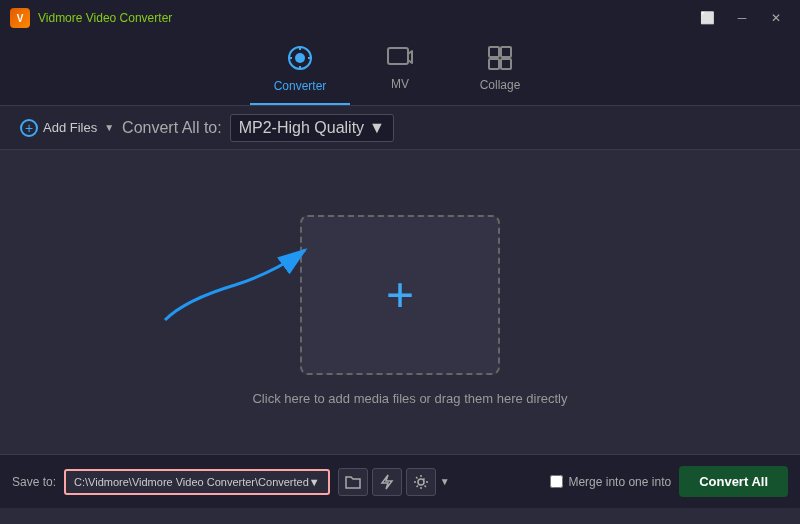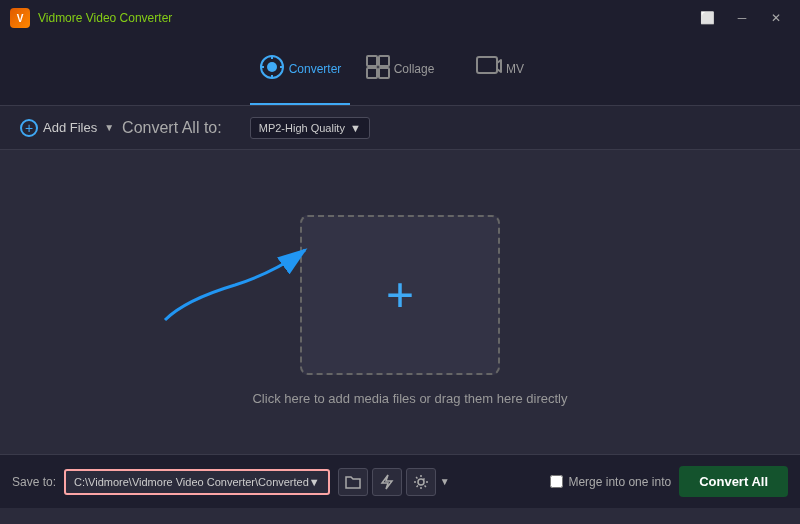--- a/index.html
+++ b/index.html
@@ -68,21 +68,21 @@
       height: 70px;
       display: flex;
       align-items: flex-end;
       justify-content: center;
       gap: 0;
       padding-bottom: 0;
       border-bottom: 1px solid #3a3a4a;
     }
     .nav-tab {
       display: flex;
-      flex-direction: row;
+      flex-direction: column;
       align-items: center;
       justify-content: center;
       width: 100px;
       height: 66px;
       cursor: pointer;
       color: #999;
       font-size: 12px;
       gap: 4px;
       border-bottom: 2px solid transparent;
       padding-bottom: 4px;
@@ -163,26 +163,25 @@
     .convert-all-label {
       color: #aaa;
       font-size: 16px;
     }
     .format-select {
       background: #1a1a2a;
       border: 1px solid #4a4a5a;
       color: #ccc;
       padding: 4px 8px;
       border-radius: 3px;
-      font-size: 11px;
+      font-size: 16px;
       cursor: pointer;
       display: flex;
       align-items: flex-end;
       gap: 5px;
-      margin-left: 20px;
     }
 
     
     .main-content {
       background: #2b2b3b;
       height: calc(524px - 36px - 70px - 44px - 54px);
       display: flex;
       flex-direction: column;
       align-items: center;
       justify-content: center;
@@ -321,37 +320,37 @@
         <line x1="13" y1="2" x2="13" y2="5" stroke="#3fa9f5" stroke-width="2"></line>
         <line x1="13" y1="21" x2="13" y2="24" stroke="#3fa9f5" stroke-width="2"></line>
         <line x1="2" y1="13" x2="5" y2="13" stroke="#3fa9f5" stroke-width="2"></line>
         <line x1="21" y1="13" x2="24" y2="13" stroke="#3fa9f5" stroke-width="2"></line>
       </svg>
     </span>
     <span>Converter</span>
   </div>
   <div class="nav-tab">
     <span class="nav-tab-icon">
+      <svg width="26" height="22" viewBox="0 0 26 22" fill="none">
+        <rect x="1" y="1" width="20" height="16" rx="2" stroke="#888" stroke-width="2"></rect>
+        <path d="M21 7l4-3v12l-4-3V7z" stroke="#888" stroke-width="2" stroke-linejoin="round"></path>
+      </svg>
+    </span>
+    <span>MV</span>
+  </div>
+  <div class="nav-tab">
+    <span class="nav-tab-icon">
       <svg width="24" height="24" viewBox="0 0 24 24" fill="none">
         <rect x="1" y="1" width="10" height="10" rx="1" stroke="#888" stroke-width="2"></rect>
         <rect x="13" y="1" width="10" height="10" rx="1" stroke="#888" stroke-width="2"></rect>
         <rect x="1" y="13" width="10" height="10" rx="1" stroke="#888" stroke-width="2"></rect>
         <rect x="13" y="13" width="10" height="10" rx="1" stroke="#888" stroke-width="2"></rect>
       </svg>
     </span>
     <span>Collage</span>
-  </div>
-  <div class="nav-tab">
-    <span class="nav-tab-icon">
-      <svg width="26" height="22" viewBox="0 0 26 22" fill="none">
-        <rect x="1" y="1" width="20" height="16" rx="2" stroke="#888" stroke-width="2"></rect>
-        <path d="M21 7l4-3v12l-4-3V7z" stroke="#888" stroke-width="2" stroke-linejoin="round"></path>
-      </svg>
-    </span>
-    <span>MV</span>
   </div>
 </div>
 
 <div class="toolbar">
   <button class="add-files-btn">
     <span class="plus-circle">+</span>
     <span>Add Files</span>
     <span class="dropdown-arrow">▼</span>
   </button>
 

